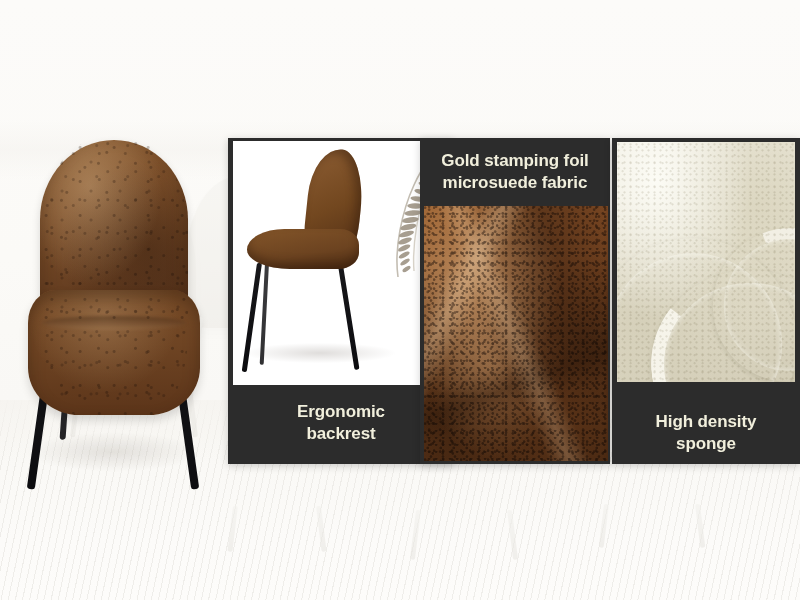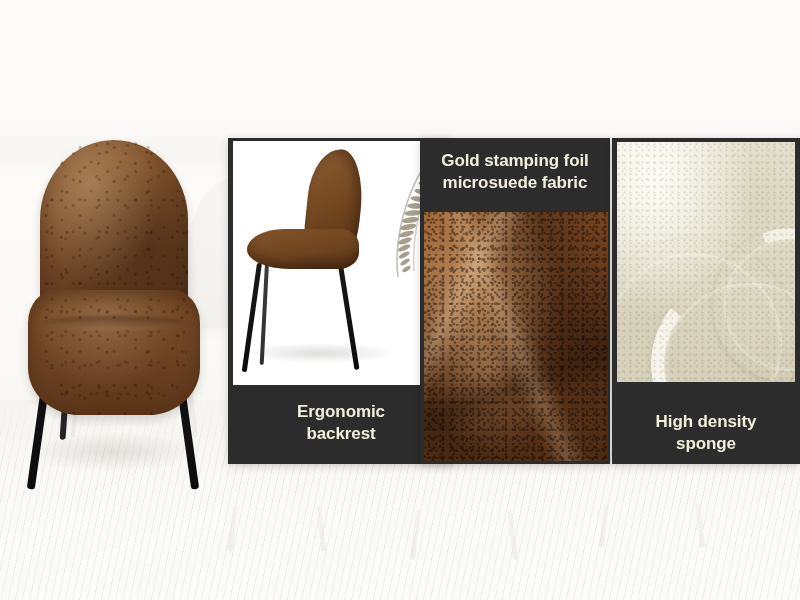--- a/index.html
+++ b/index.html
@@ -143,21 +143,21 @@
     color:#f1efdc;
     font-weight:700;
     font-size:17px;
     line-height:22px;
     text-align:center;
     display:flex; align-items:center; justify-content:center;
     white-space:pre-line;
     letter-spacing:-.1px;
   }
   .panel.p2 .cap{ flex:1 1 auto; padding:0 8px 4px; }
-  .panel.p3 .cap{ flex:0 0 64px; padding:2px 6px 8px; }
+  .panel.p3 .cap{ flex:0 0 64px; padding:2px 6px 2px; }
   .panel.p4 .cap{ flex:1 1 auto; padding:0 0 6px;margin-top:26px; }
 
   
   .sv-shadow{
     position:absolute; left:12px; bottom:22px; width:150px; height:20px;
     background:radial-gradient(ellipse at 50% 50%, rgba(110,100,92,.22), rgba(255,255,255,0) 72%);
   }
   .sv-back{
     position:absolute; left:74px; top:8px; width:54px; height:112px;
     border-radius:60% 50% 30% 46% / 48% 58% 42% 34%;

